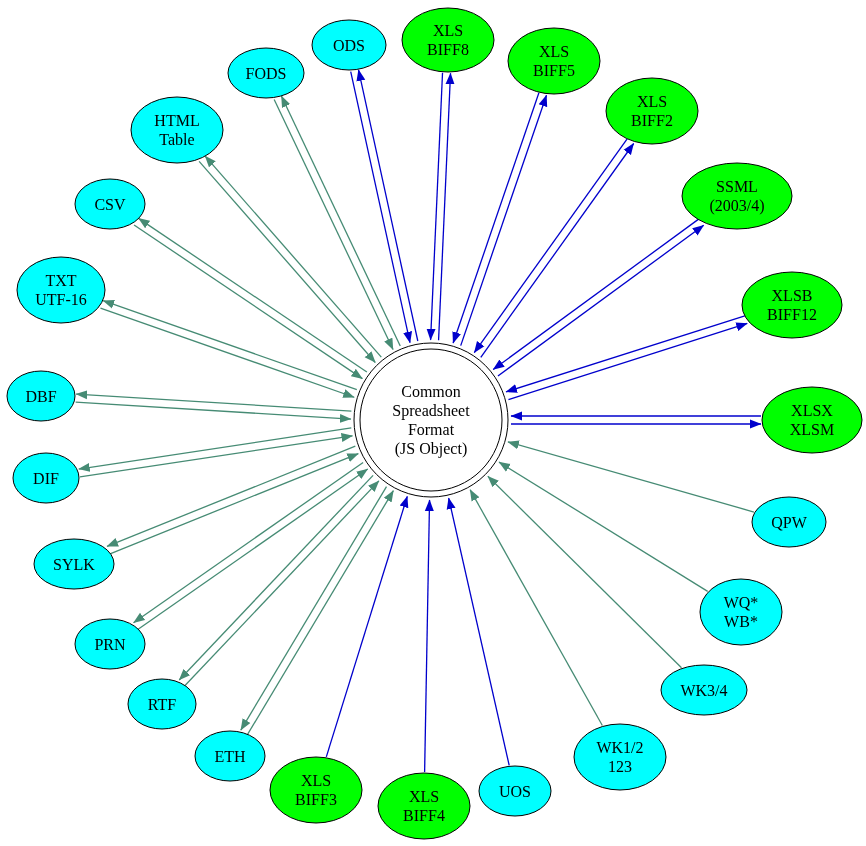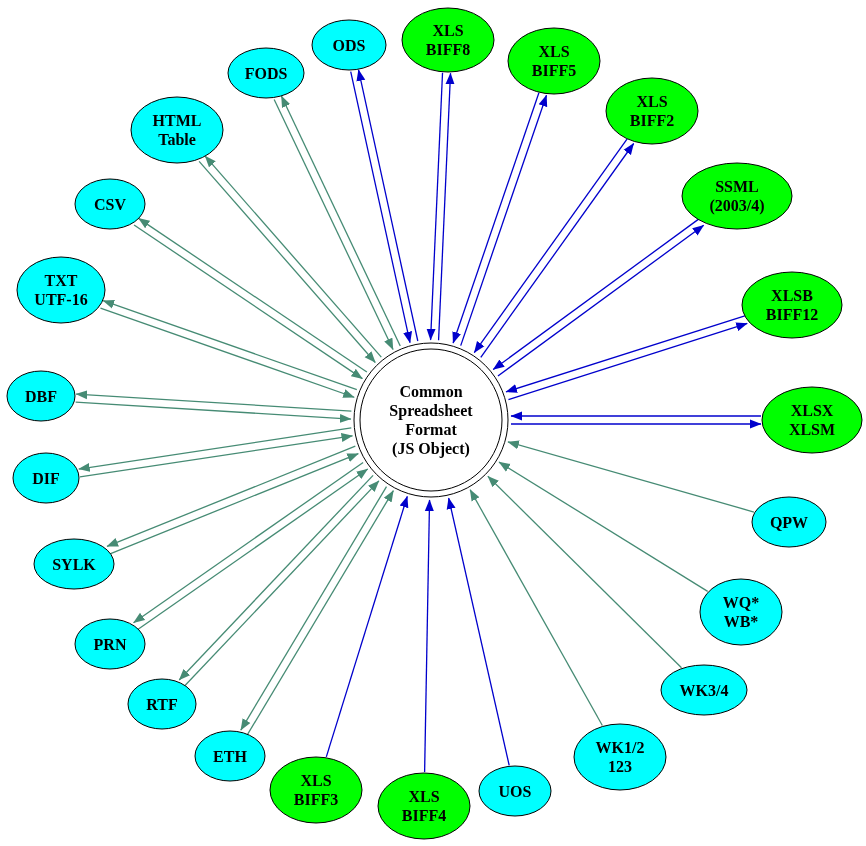--- a/index.html
+++ b/index.html
@@ -6,21 +6,20 @@
     margin: 0;
     padding: 0;
     background: #ffffff;
   }
   .canvas {
     position: relative;
     width: 866px;
     height: 846px;
     background: #ffffff;
     font-family: "Liberation Serif", "DejaVu Serif", serif;
-    font-weight: bold;
   }
   svg text {
     font-family: "Liberation Serif", "DejaVu Serif", serif;
     font-size: 16px;
     fill: #000000;
   }
 </style>
 </head>
 <body>
 

